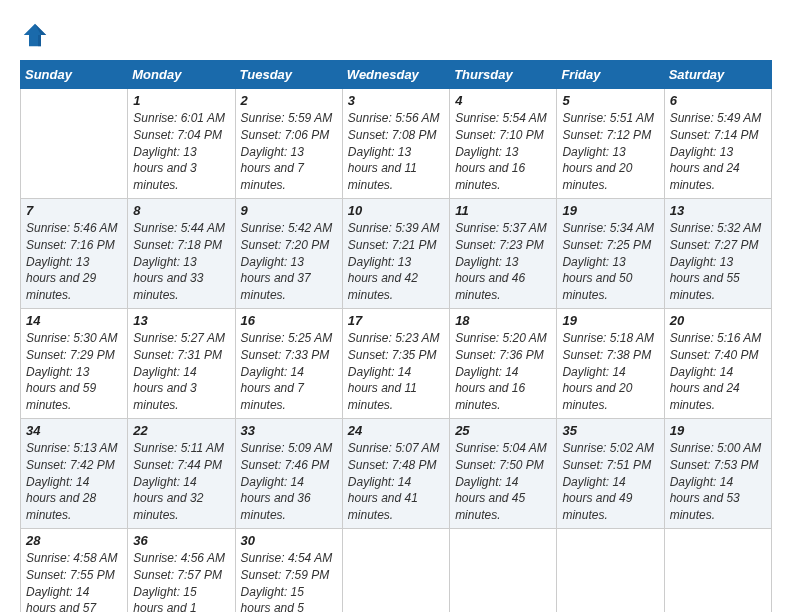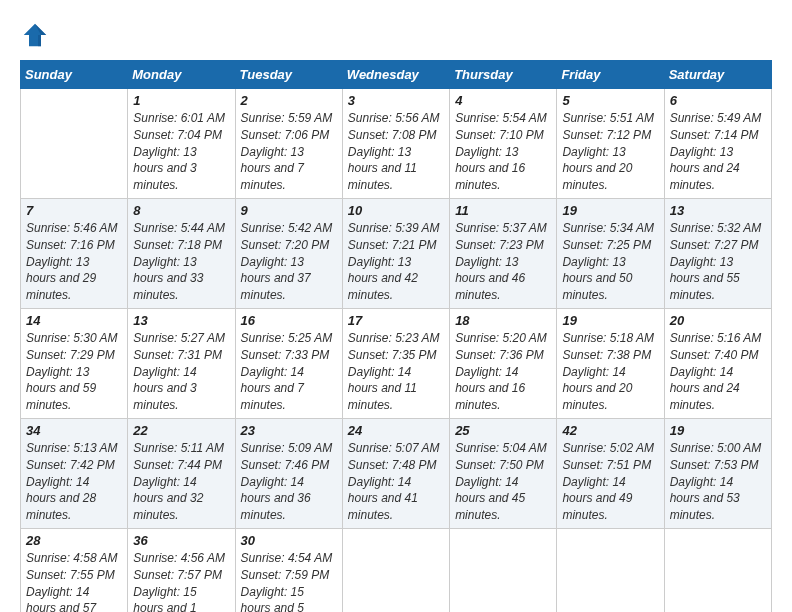--- a/index.html
+++ b/index.html
@@ -219,33 +219,33 @@
       <tr>
         <td>
           <span class="day-number">34</span>
           <div class="day-info">Sunrise: 5:13 AM<br>Sunset: 7:42 PM<br>Daylight: 14 hours and 28 minutes.</div>
         </td>
         <td>
           <span class="day-number">22</span>
           <div class="day-info">Sunrise: 5:11 AM<br>Sunset: 7:44 PM<br>Daylight: 14 hours and 32 minutes.</div>
         </td>
         <td>
-          <span class="day-number">23</span>
+          <span class="day-number">33</span>
           <div class="day-info">Sunrise: 5:09 AM<br>Sunset: 7:46 PM<br>Daylight: 14 hours and 36 minutes.</div>
         </td>
         <td>
           <span class="day-number">24</span>
           <div class="day-info">Sunrise: 5:07 AM<br>Sunset: 7:48 PM<br>Daylight: 14 hours and 41 minutes.</div>
         </td>
         <td>
           <span class="day-number">25</span>
           <div class="day-info">Sunrise: 5:04 AM<br>Sunset: 7:50 PM<br>Daylight: 14 hours and 45 minutes.</div>
         </td>
         <td>
-          <span class="day-number">42</span>
+          <span class="day-number">35</span>
           <div class="day-info">Sunrise: 5:02 AM<br>Sunset: 7:51 PM<br>Daylight: 14 hours and 49 minutes.</div>
         </td>
         <td>
           <span class="day-number">19</span>
           <div class="day-info">Sunrise: 5:00 AM<br>Sunset: 7:53 PM<br>Daylight: 14 hours and 53 minutes.</div>
         </td>
       </tr>
       <tr>
         <td>
           <span class="day-number">28</span>

